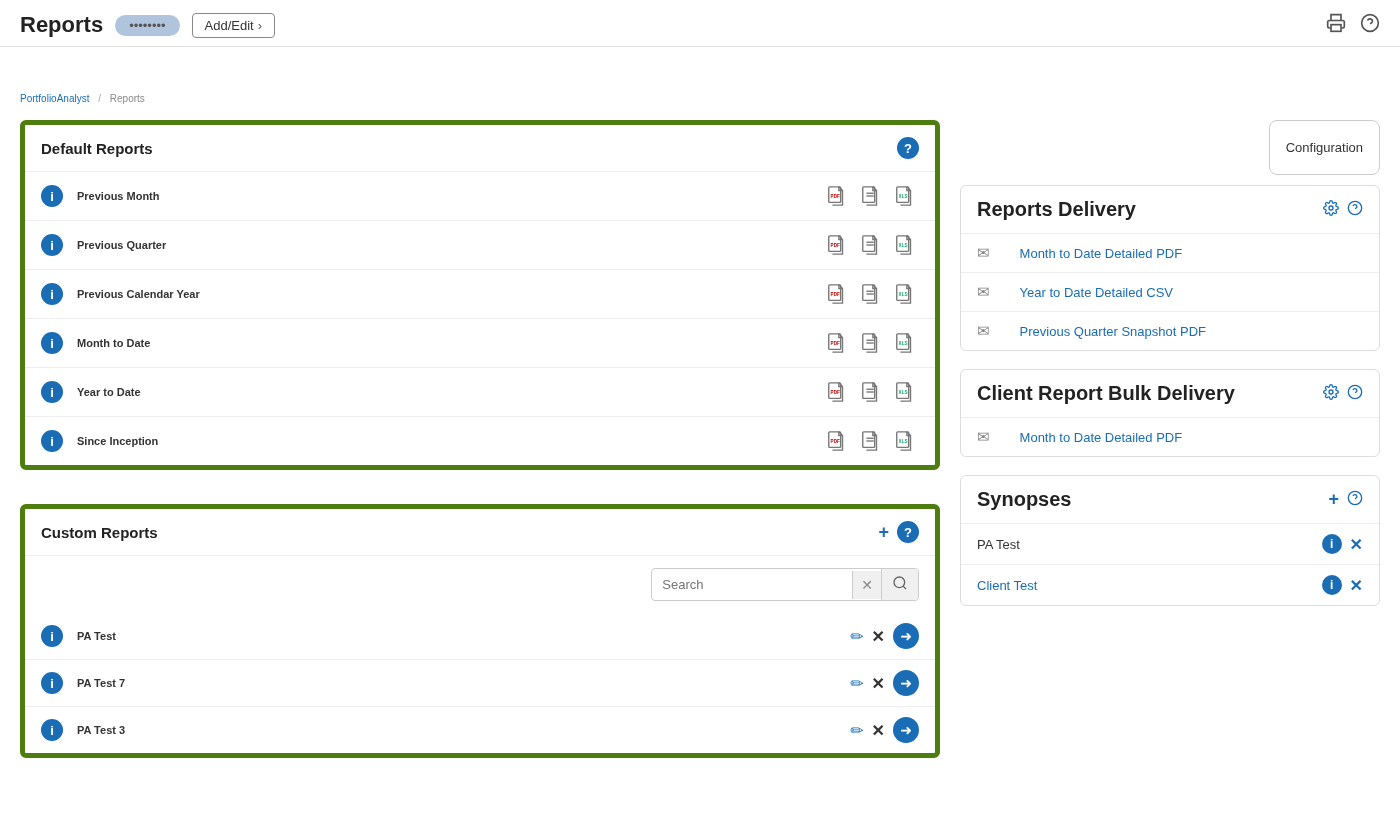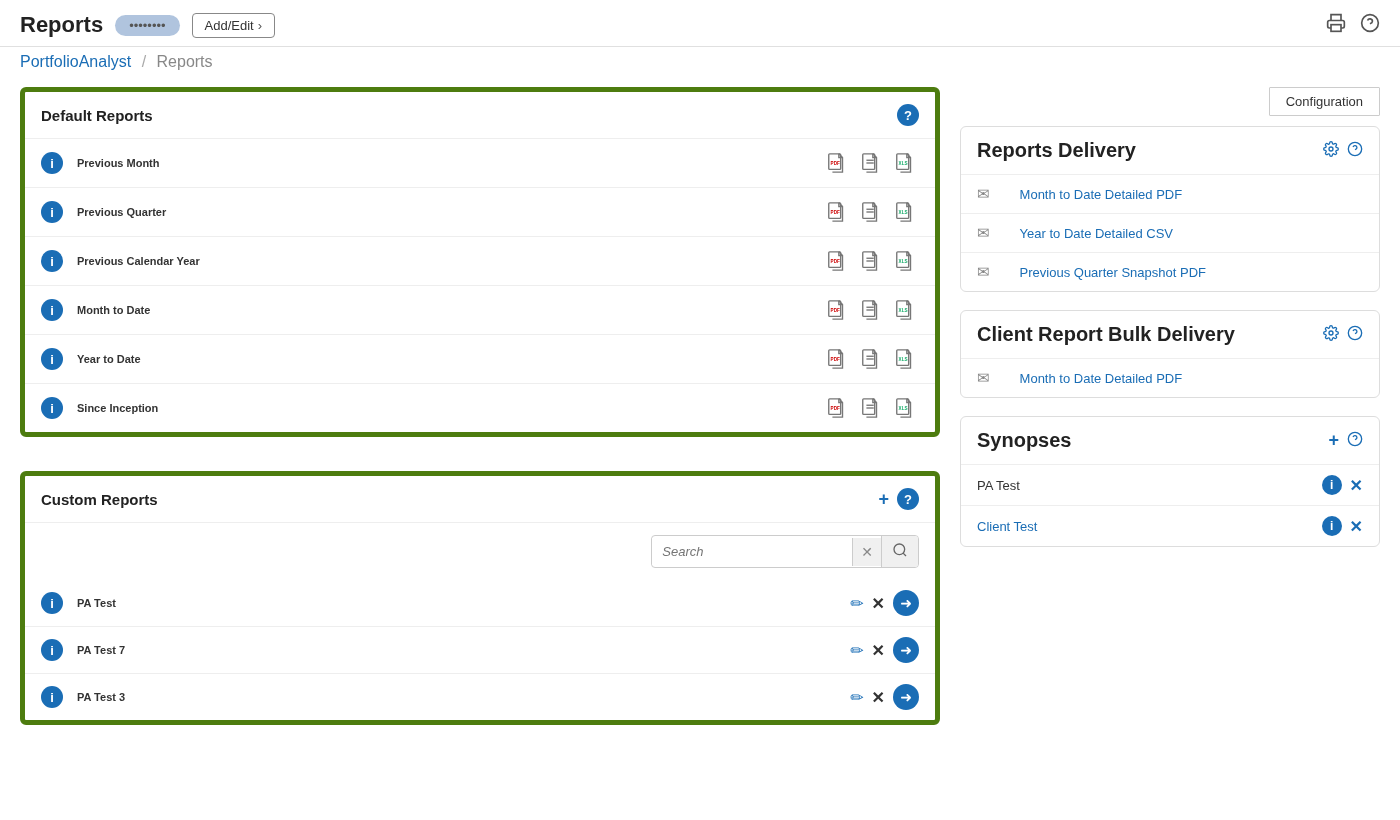--- a/index.html
+++ b/index.html
@@ -50,22 +50,23 @@
       align-items: center;
       gap: 14px;
     }
     .icon-btn {
       cursor: pointer;
       color: #555;
       font-size: 18px;
     }
     .breadcrumb {
       padding: 6px 20px;
-      font-size: 16px;
+      font-size: 10px;
       color: #888;
+      margin-top: 40px;
     }
     .breadcrumb a {
       color: #1a6db5;
       text-decoration: none;
     }
     .breadcrumb-sep { margin: 0 6px; color: #aaa; }
     .main-layout {
       display: flex;
       gap: 0;
       padding: 10px 20px 10px 20px;
@@ -79,22 +80,22 @@
       width: 420px;
       flex-shrink: 0;
     }
     .config-btn-row {
       display: flex;
       justify-content: flex-end;
       margin-bottom: 10px;
     }
     .config-btn {
       border: 1px solid #ccc;
-      border-radius: 1px;
-      padding: 6px 16px;
+      border-radius: 8px;
+      padding: 19px 16px;
       background: #fff;
       cursor: pointer;
       font-size: 13px;
       color: #333;
     }
     .section-box {
       border: 5px solid #4d7c0f;
       border-radius: 6px;
       margin-bottom: 34px;
       background: #fff;
@@ -173,21 +174,20 @@
       border-radius: 4px;
       overflow: hidden;
     }
     .search-input {
       border: none;
       outline: none;
       padding: 6px 10px;
       font-size: 13px;
       width: 200px;
       color: #666;
-      font-style: italic;
     }
     .search-clear {
       background: #f0f0f0;
       border: none;
       border-left: 1px solid #ccc;
       padding: 6px 8px;
       cursor: pointer;
       color: #888;
       font-size: 14px;
     }

